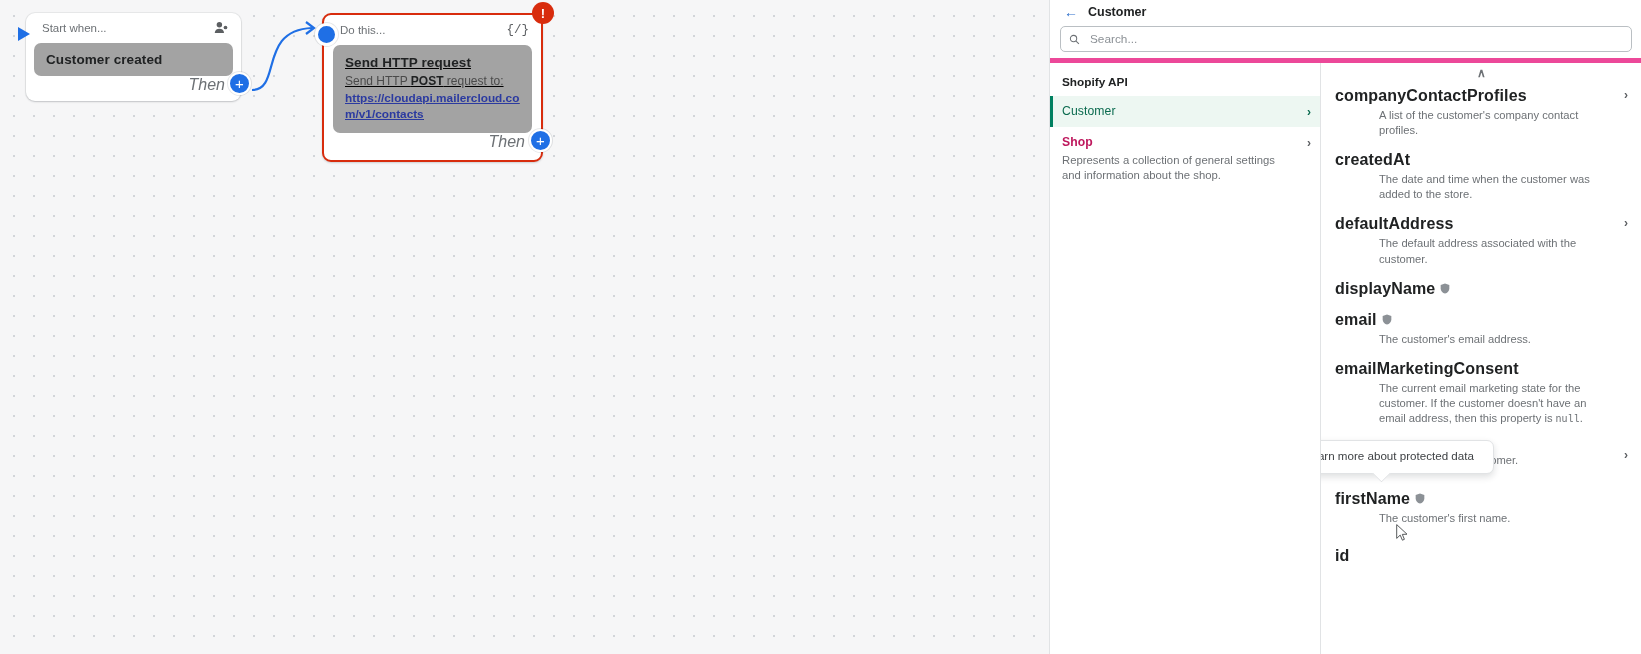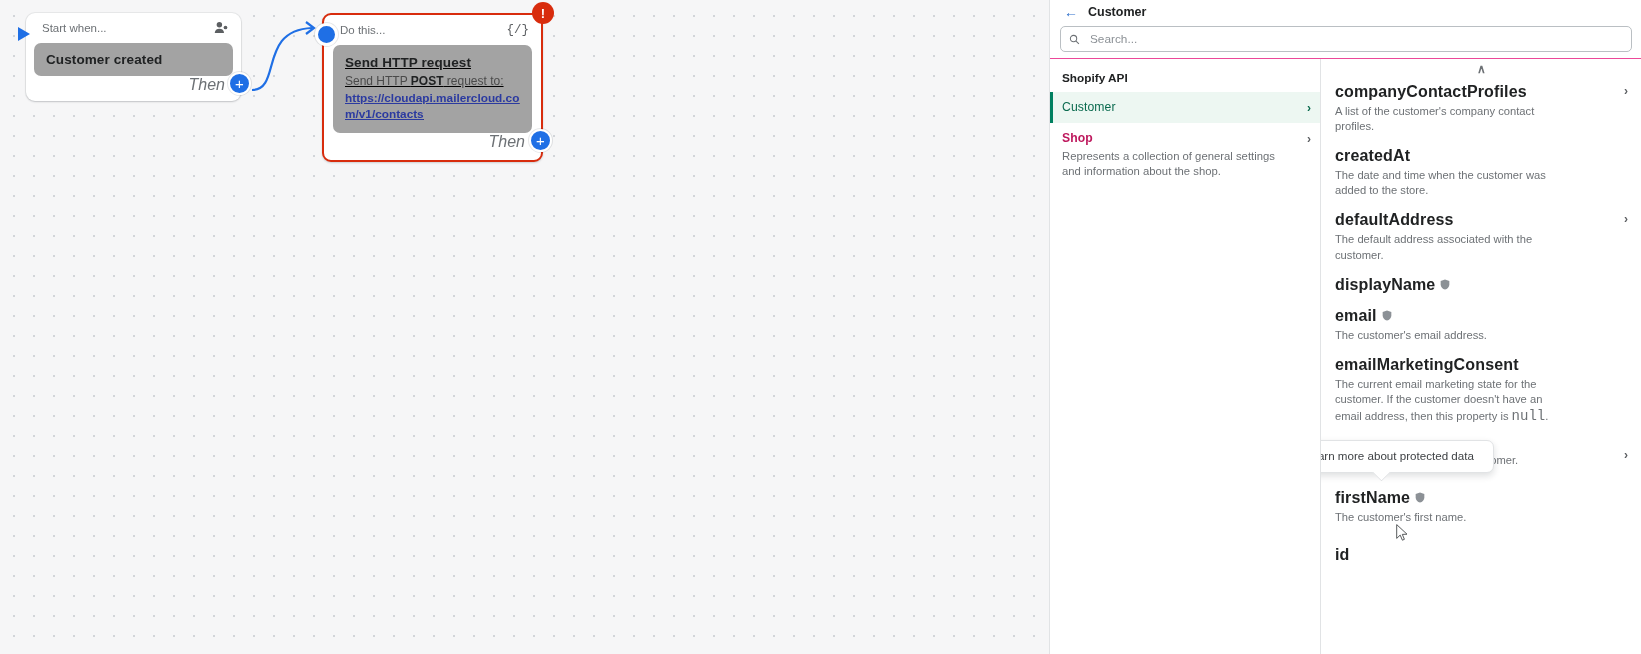--- a/index.html
+++ b/index.html
@@ -181,21 +181,21 @@
     font-size: 11.8px;
     color: #6d7175;
     font-family: "Liberation Sans", sans-serif;
     background: transparent;
   }
   .search-box input::placeholder { color: #8c9196; }
 
   .panel-cols {
     flex: 1;
     display: flex;
-    border-top: 1px solid #ec4899;
+    border-top: 5px solid #ec4899;
     min-height: 0;
   }
   .col-left {
     width: 270px;
     border-right: 1px solid #e1e3e5;
     overflow: hidden;
     padding-top: 4px;
   }
   .col-right {
     flex: 1;
@@ -270,24 +270,25 @@
     width: 10px; height: 11px;
     display: inline-block;
     vertical-align: -1px;
   }
   .field-desc {
     font-size: 11.2px;
     color: #6d7175;
     line-height: 1.35;
     margin-top: 3px;
     max-width: 232px;
+    margin-left: 44px;
   }
   .field-desc code {
     font-family: "Liberation Mono", monospace;
-    font-size: 14px;
+    font-size: 10px;
     color: #6d7175;
   }
   .field-chev {
     position: absolute;
     right: 14px; top: 7px;
     font-size: 12px;
     color: #5c5f62;
     font-weight: bold;
   }
 

